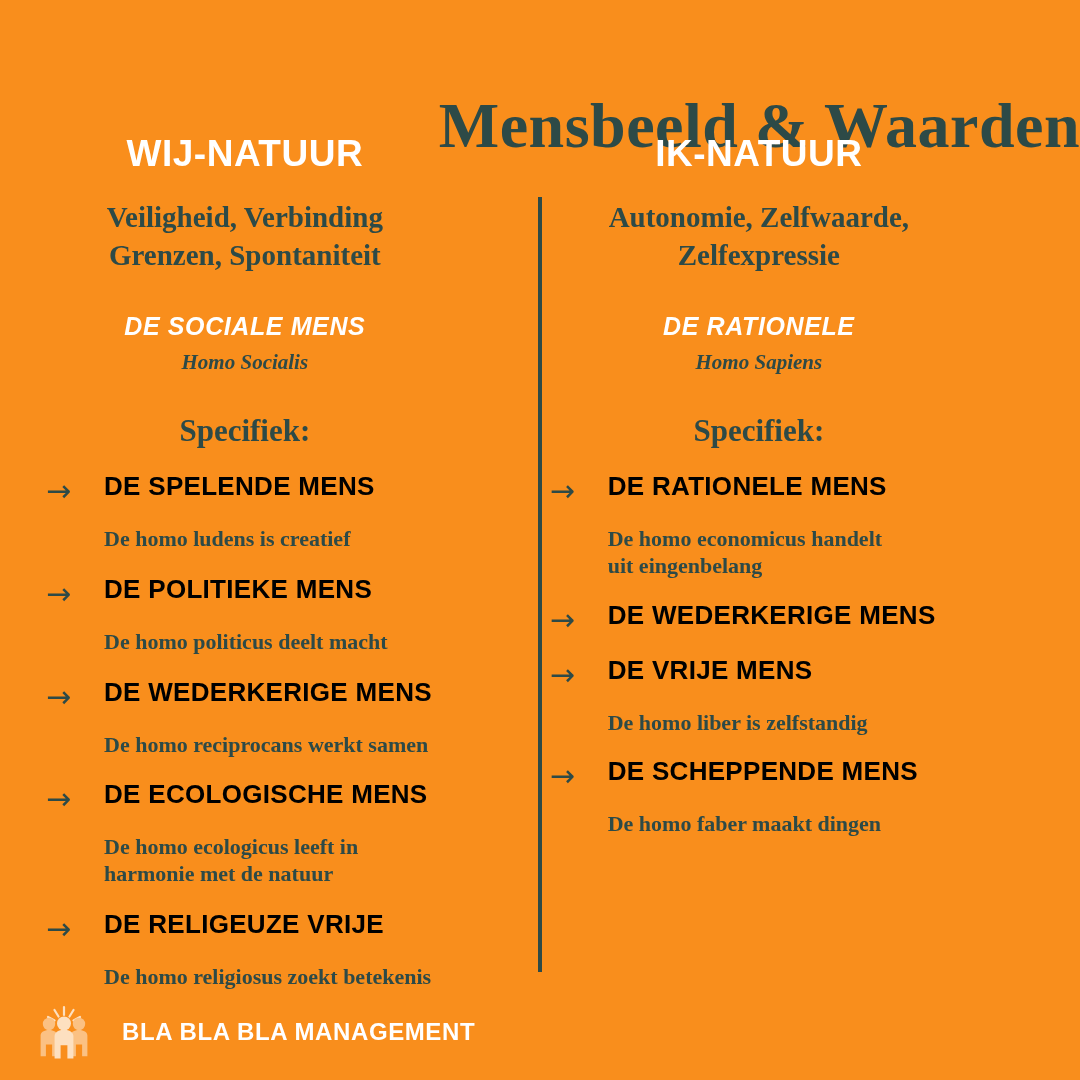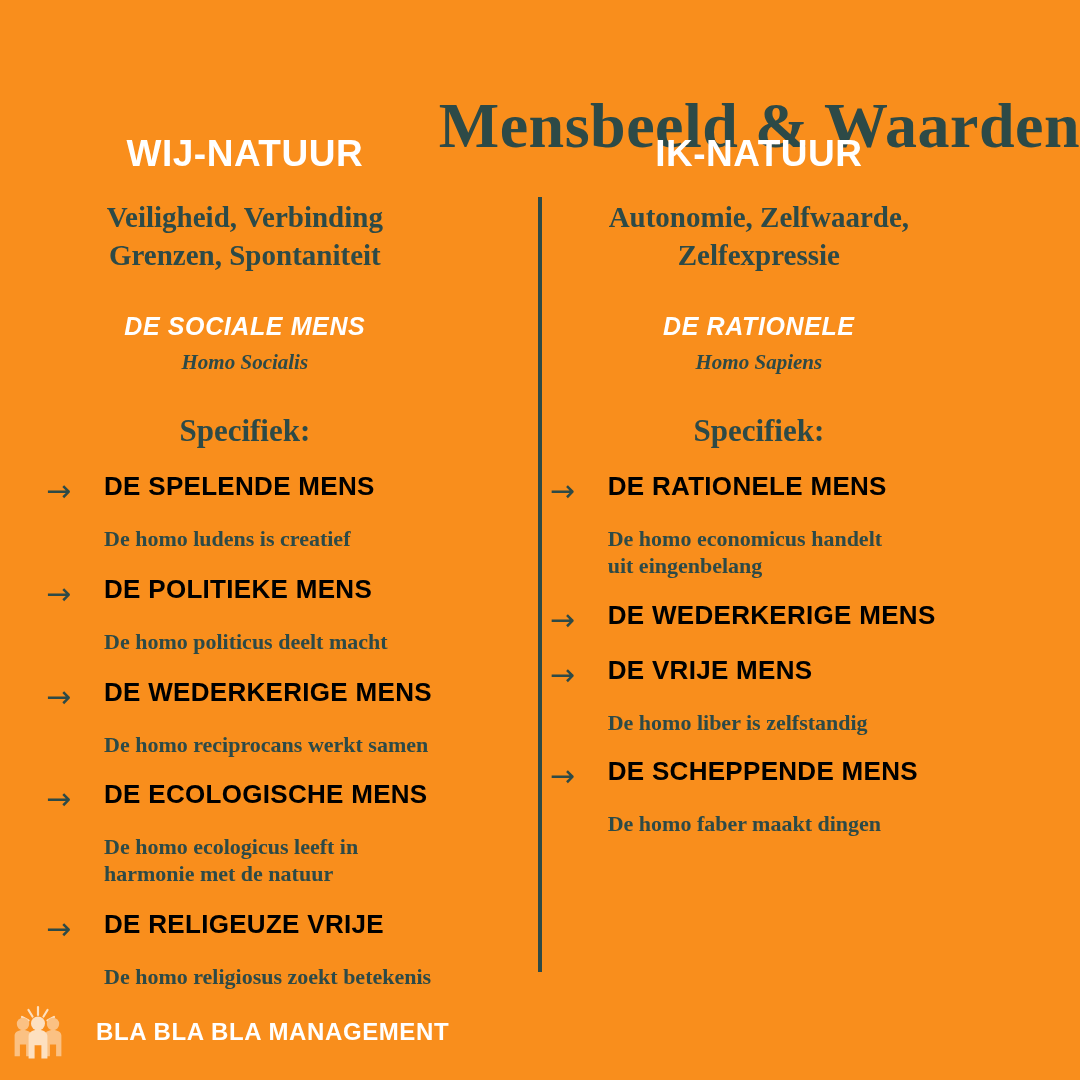--- a/index.html
+++ b/index.html
@@ -160,21 +160,21 @@
     font-family: "Liberation Serif", "DejaVu Serif", serif;
     font-weight: bold;
     font-size: 22px;
     color: #2D4A47;
     line-height: 1.22;
   }
 
   
   .footer {
     position: absolute;
-    left: 10px;
+    left: 36px;
     bottom: 20px;
     display: flex;
     align-items: center;
   }
   .logo-icon {
     width: 56px;
     height: 56px;
     flex: 0 0 auto;
   }
   .brand {

